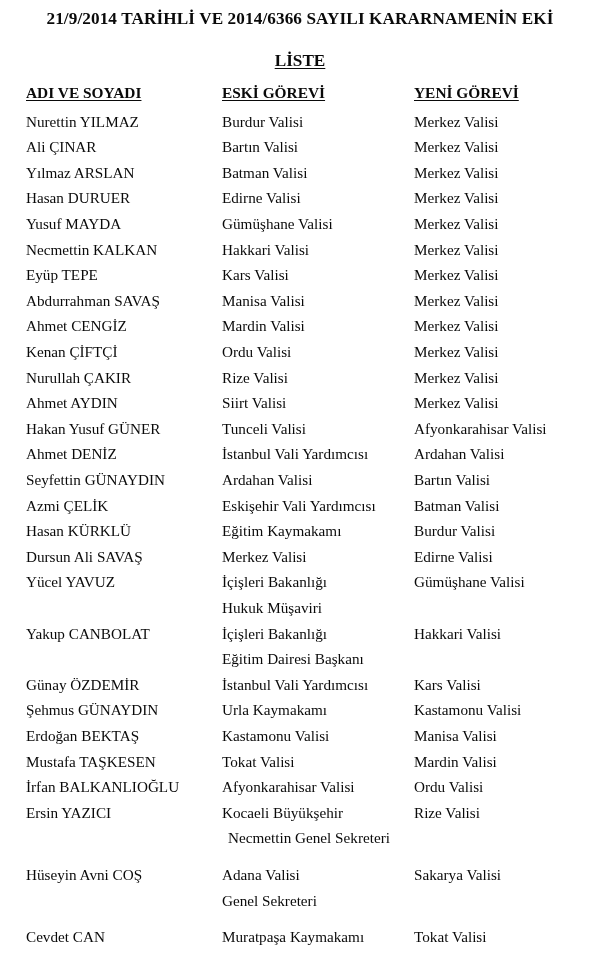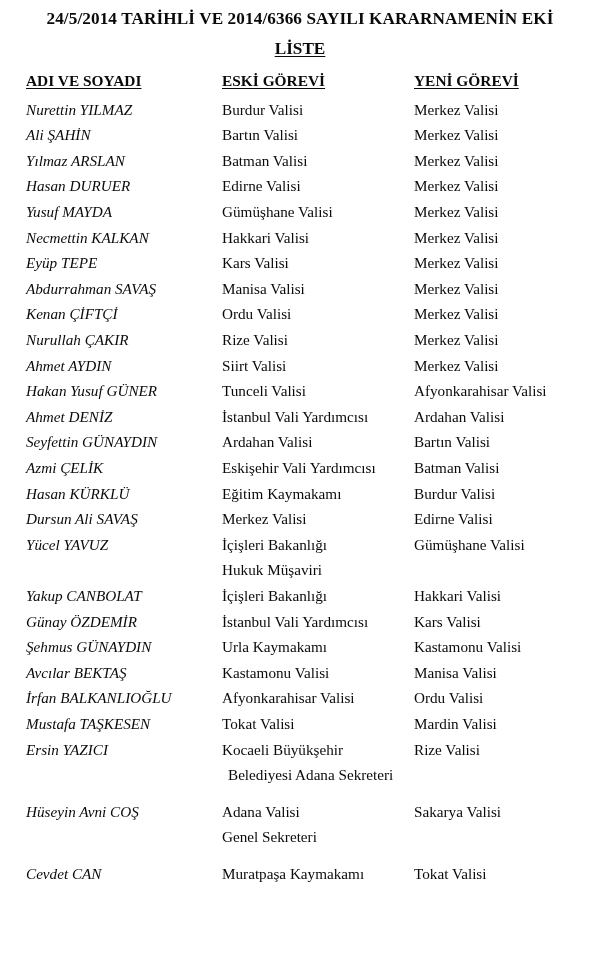--- a/index.html
+++ b/index.html
@@ -31,21 +31,21 @@
     font-size: 17.2px;
     letter-spacing: 0.1px;
     margin: 0;
     padding: 8px 10px 0 10px;
     line-height: 1.25;
     white-space: nowrap;
   }
 
   .doc-subtitle-wrap {
     text-align: center;
-    margin: 0;
+    margin: 12px;
     padding: 9px 0 0 0;
   }
   .doc-subtitle {
     font-weight: bold;
     font-size: 17.2px;
     text-decoration: underline;
     text-underline-offset: 2px;
   }
 
   
@@ -76,35 +76,35 @@
   .list-table th.h-new  { padding-left: 20px; }
 
   .list-table td {
     font-size: 15.2px;
     line-height: 1.0;
     height: 25.6px;
     padding: 0;
     vertical-align: middle;
     white-space: nowrap;
   }
-  td.cell-name { padding-left: 26px; font-style: italic; }
+  td.cell-name { padding-left: 26px; }
   td.cell-old  { padding-left: 24px; }
   td.cell-new  { padding-left: 20px; }
 
   
   td.indent-1 { padding-left: 30px; }
 
   .spacer-row td { height: 11px; }
 </style>
 </head>
 <body>
 
 <div class="page">
 
-  <h1 class="doc-title">24/5/2014 TARİHLİ VE 2014/6366 SAYILI KARARNAMENİN EKİ</h1>
+  <h1 class="doc-title">21/9/2014 TARİHLİ VE 2014/6366 SAYILI KARARNAMENİN EKİ</h1>
 
   <div class="doc-subtitle-wrap">
     <span class="doc-subtitle">LİSTE</span>
   </div>
 
   <table class="list-table">
     <colgroup>
       <col class="c-name">
       <col class="c-old">
       <col class="c-new">
@@ -122,21 +122,21 @@
         </th>
       </tr>
     </thead>
     <tbody id="table-body">
         <tr>
           <td class="cell-name">Nurettin YILMAZ</td>
           <td class="cell-old">Burdur Valisi</td>
           <td class="cell-new">Merkez Valisi</td>
         </tr>
         <tr>
-          <td class="cell-name">Ali ŞAHİN</td>
+          <td class="cell-name">Ali ÇINAR</td>
           <td class="cell-old">Bartın Valisi</td>
           <td class="cell-new">Merkez Valisi</td>
         </tr>
         <tr>
           <td class="cell-name">Yılmaz ARSLAN</td>
           <td class="cell-old">Batman Valisi</td>
           <td class="cell-new">Merkez Valisi</td>
         </tr>
         <tr>
           <td class="cell-name">Hasan DURUER</td>
@@ -154,20 +154,25 @@
           <td class="cell-new">Merkez Valisi</td>
         </tr>
         <tr>
           <td class="cell-name">Eyüp TEPE</td>
           <td class="cell-old">Kars Valisi</td>
           <td class="cell-new">Merkez Valisi</td>
         </tr>
         <tr>
           <td class="cell-name">Abdurrahman SAVAŞ</td>
           <td class="cell-old">Manisa Valisi</td>
+          <td class="cell-new">Merkez Valisi</td>
+        </tr>
+        <tr>
+          <td class="cell-name">Ahmet CENGİZ</td>
+          <td class="cell-old">Mardin Valisi</td>
           <td class="cell-new">Merkez Valisi</td>
         </tr>
         <tr>
           <td class="cell-name">Kenan ÇİFTÇİ</td>
           <td class="cell-old">Ordu Valisi</td>
           <td class="cell-new">Merkez Valisi</td>
         </tr>
         <tr>
           <td class="cell-name">Nurullah ÇAKIR</td>
           <td class="cell-old">Rize Valisi</td>
@@ -217,52 +222,57 @@
           <td class="cell-name"></td>
           <td class="cell-old">Hukuk Müşaviri</td>
           <td class="cell-new"></td>
         </tr>
         <tr>
           <td class="cell-name">Yakup CANBOLAT</td>
           <td class="cell-old">İçişleri Bakanlığı</td>
           <td class="cell-new">Hakkari Valisi</td>
         </tr>
         <tr>
+          <td class="cell-name"></td>
+          <td class="cell-old">Eğitim Dairesi Başkanı</td>
+          <td class="cell-new"></td>
+        </tr>
+        <tr>
           <td class="cell-name">Günay ÖZDEMİR</td>
           <td class="cell-old">İstanbul Vali Yardımcısı</td>
           <td class="cell-new">Kars Valisi</td>
         </tr>
         <tr>
           <td class="cell-name">Şehmus GÜNAYDIN</td>
           <td class="cell-old">Urla Kaymakamı</td>
           <td class="cell-new">Kastamonu Valisi</td>
         </tr>
         <tr>
-          <td class="cell-name">Avcılar BEKTAŞ</td>
+          <td class="cell-name">Erdoğan BEKTAŞ</td>
           <td class="cell-old">Kastamonu Valisi</td>
           <td class="cell-new">Manisa Valisi</td>
+        </tr>
+        <tr>
+          <td class="cell-name">Mustafa TAŞKESEN</td>
+          <td class="cell-old">Tokat Valisi</td>
+          <td class="cell-new">Mardin Valisi</td>
         </tr>
         <tr>
           <td class="cell-name">İrfan BALKANLIOĞLU</td>
           <td class="cell-old">Afyonkarahisar Valisi</td>
           <td class="cell-new">Ordu Valisi</td>
         </tr>
         <tr>
-          <td class="cell-name">Mustafa TAŞKESEN</td>
-          <td class="cell-old">Tokat Valisi</td>
-          <td class="cell-new">Mardin Valisi</td>
-        </tr>
-        <tr>
           <td class="cell-name">Ersin YAZICI</td>
           <td class="cell-old">Kocaeli Büyükşehir</td>
           <td class="cell-new">Rize Valisi</td>
         </tr>
         <tr>
           <td class="cell-name"></td>
-          <td class="cell-old indent-1">Belediyesi Adana Sekreteri</td>
+          <td class="cell-old indent-1">Necmettin Genel Sekreteri</td>
           <td class="cell-new"></td>
         </tr>
         <tr class="spacer-row">
           <td colspan="3"></td>
         </tr>
         <tr>
           <td class="cell-name">Hüseyin Avni COŞ</td>
           <td class="cell-old">Adana Valisi</td>
           <td class="cell-new">Sakarya Valisi</td>
         </tr>

